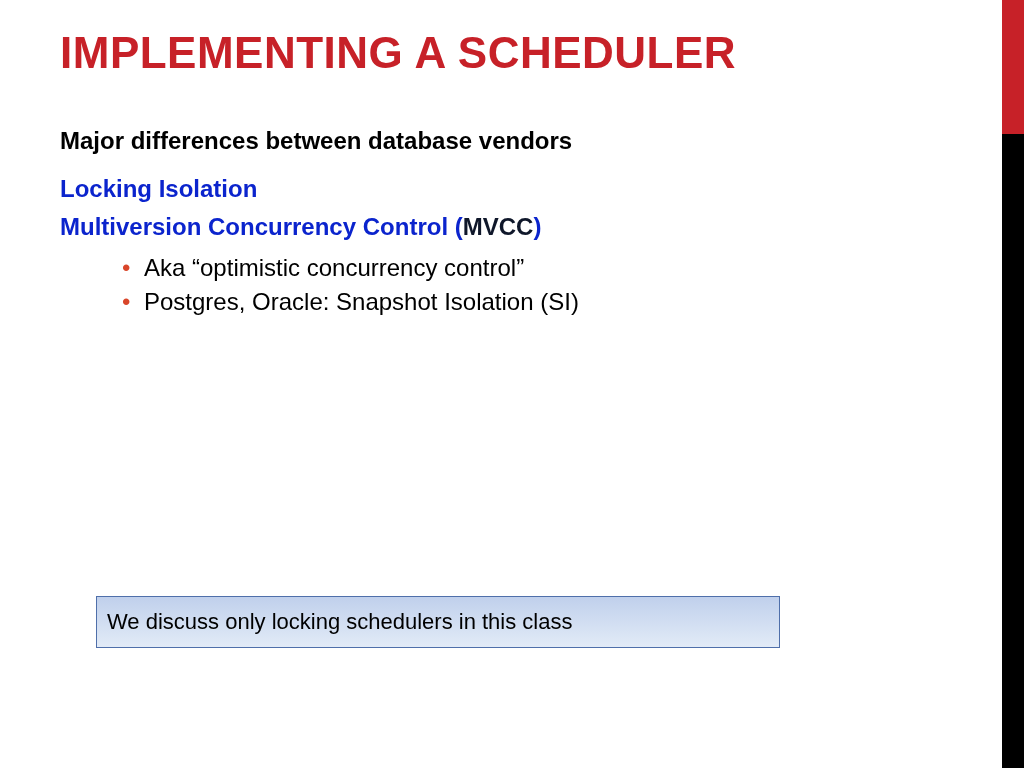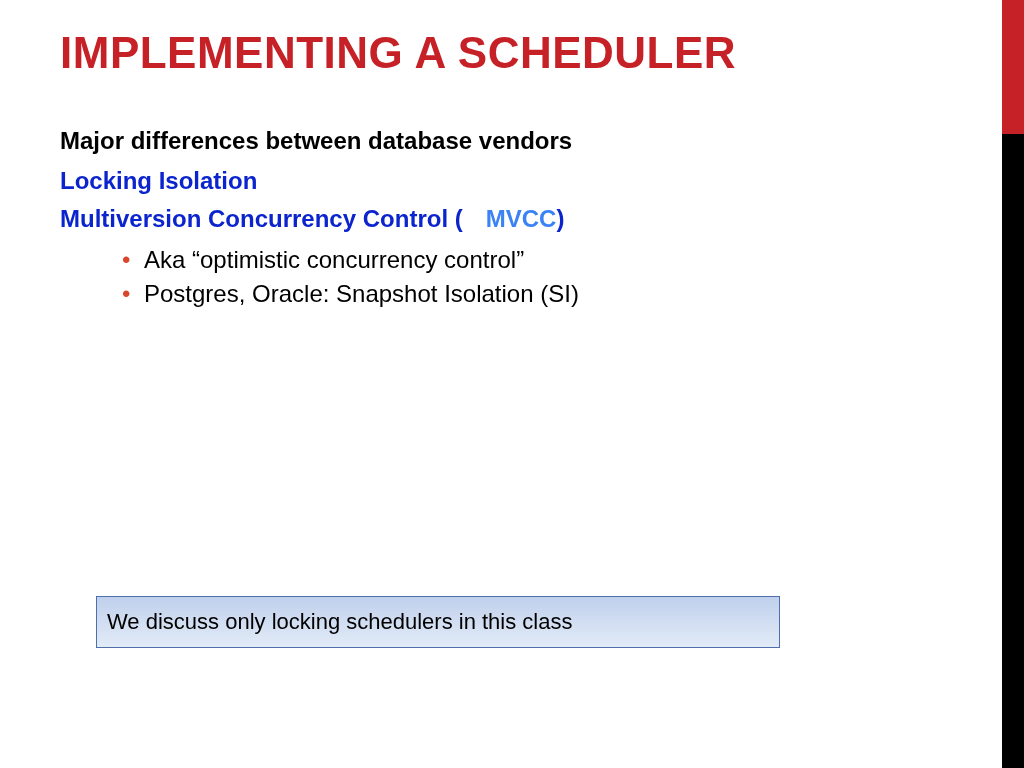--- a/index.html
+++ b/index.html
@@ -41,32 +41,31 @@
     line-height: 1.15;
     letter-spacing: 0.5px;
     text-transform: uppercase;
     font-family: Arial, "Arial Black", sans-serif;
     margin-bottom: 48px;
   }
   .subhead {
     color: #000000;
     font-weight: 700;
     font-size: 24px;
-    margin-bottom: 12px;
+    margin-bottom: 20px;
   }
   .section-head {
     color: #0b24cd;
     font-weight: 700;
     font-size: 24px;
     margin-bottom: 10px;
     margin-top: 6px;
   }
   .section-head .red-part-text {
-    color: #3b82f6;
-    margin-left: 23px;
+    color: #0f172a;
   }
   ul.bullets {
     list-style: none;
     margin-left: 62px;
     margin-bottom: 6px;
   }
   ul.bullets li {
     position: relative;
     color: #000000;
     font-size: 24px;

